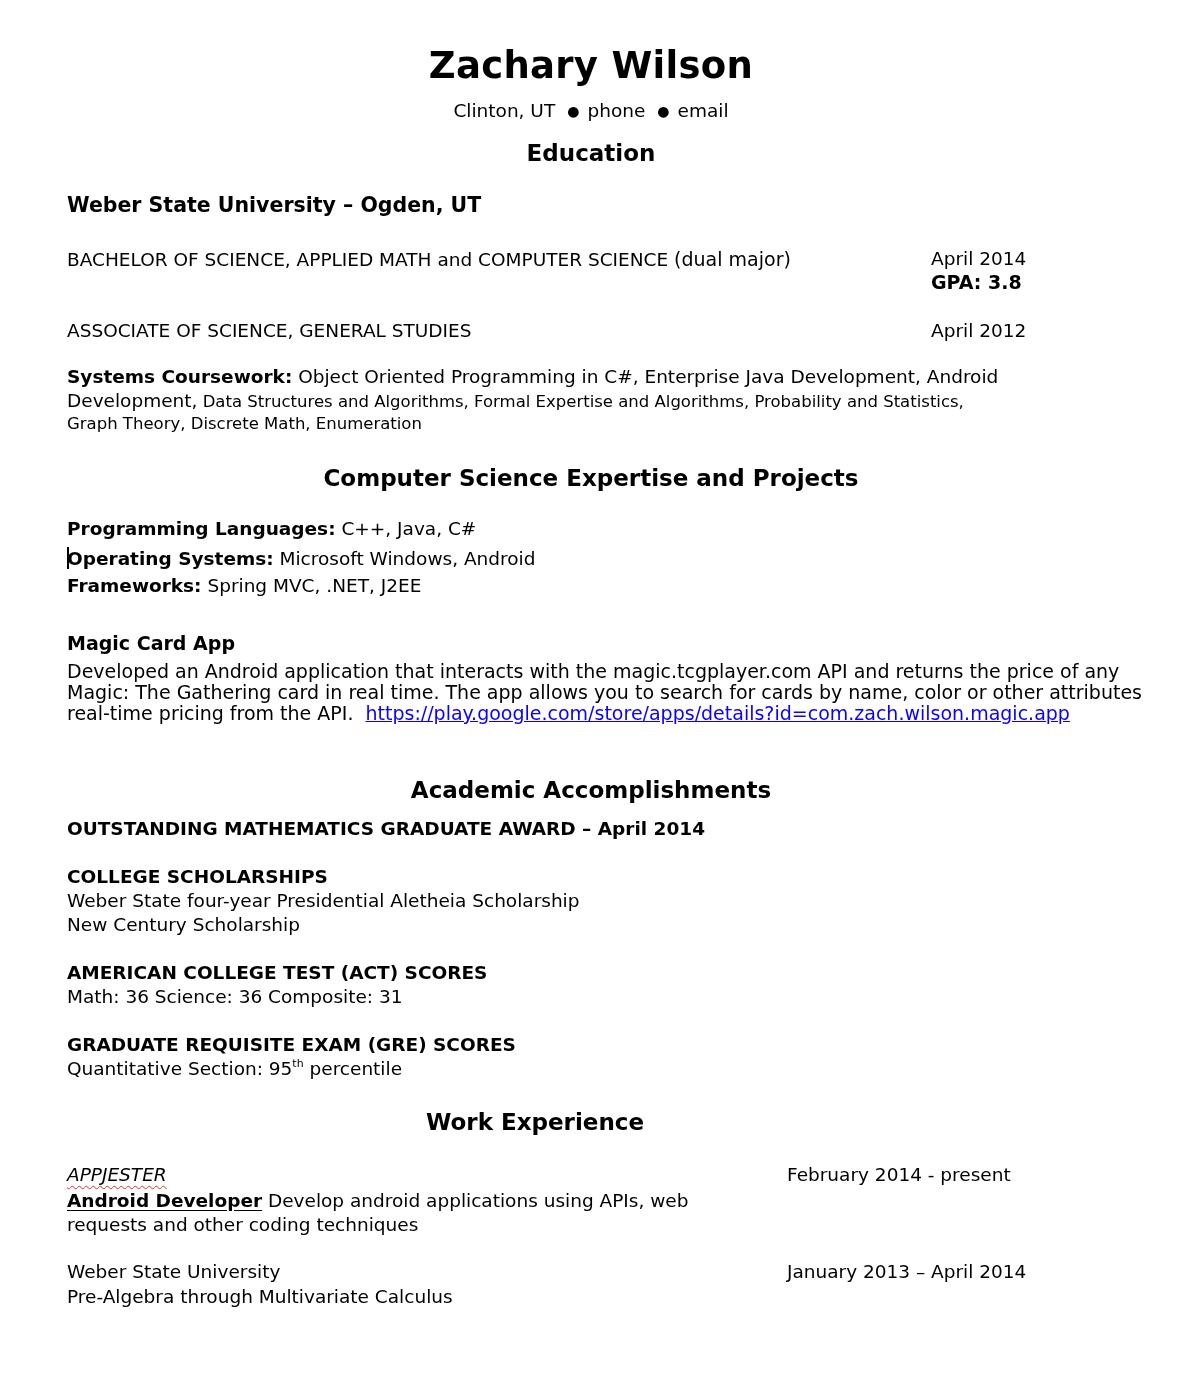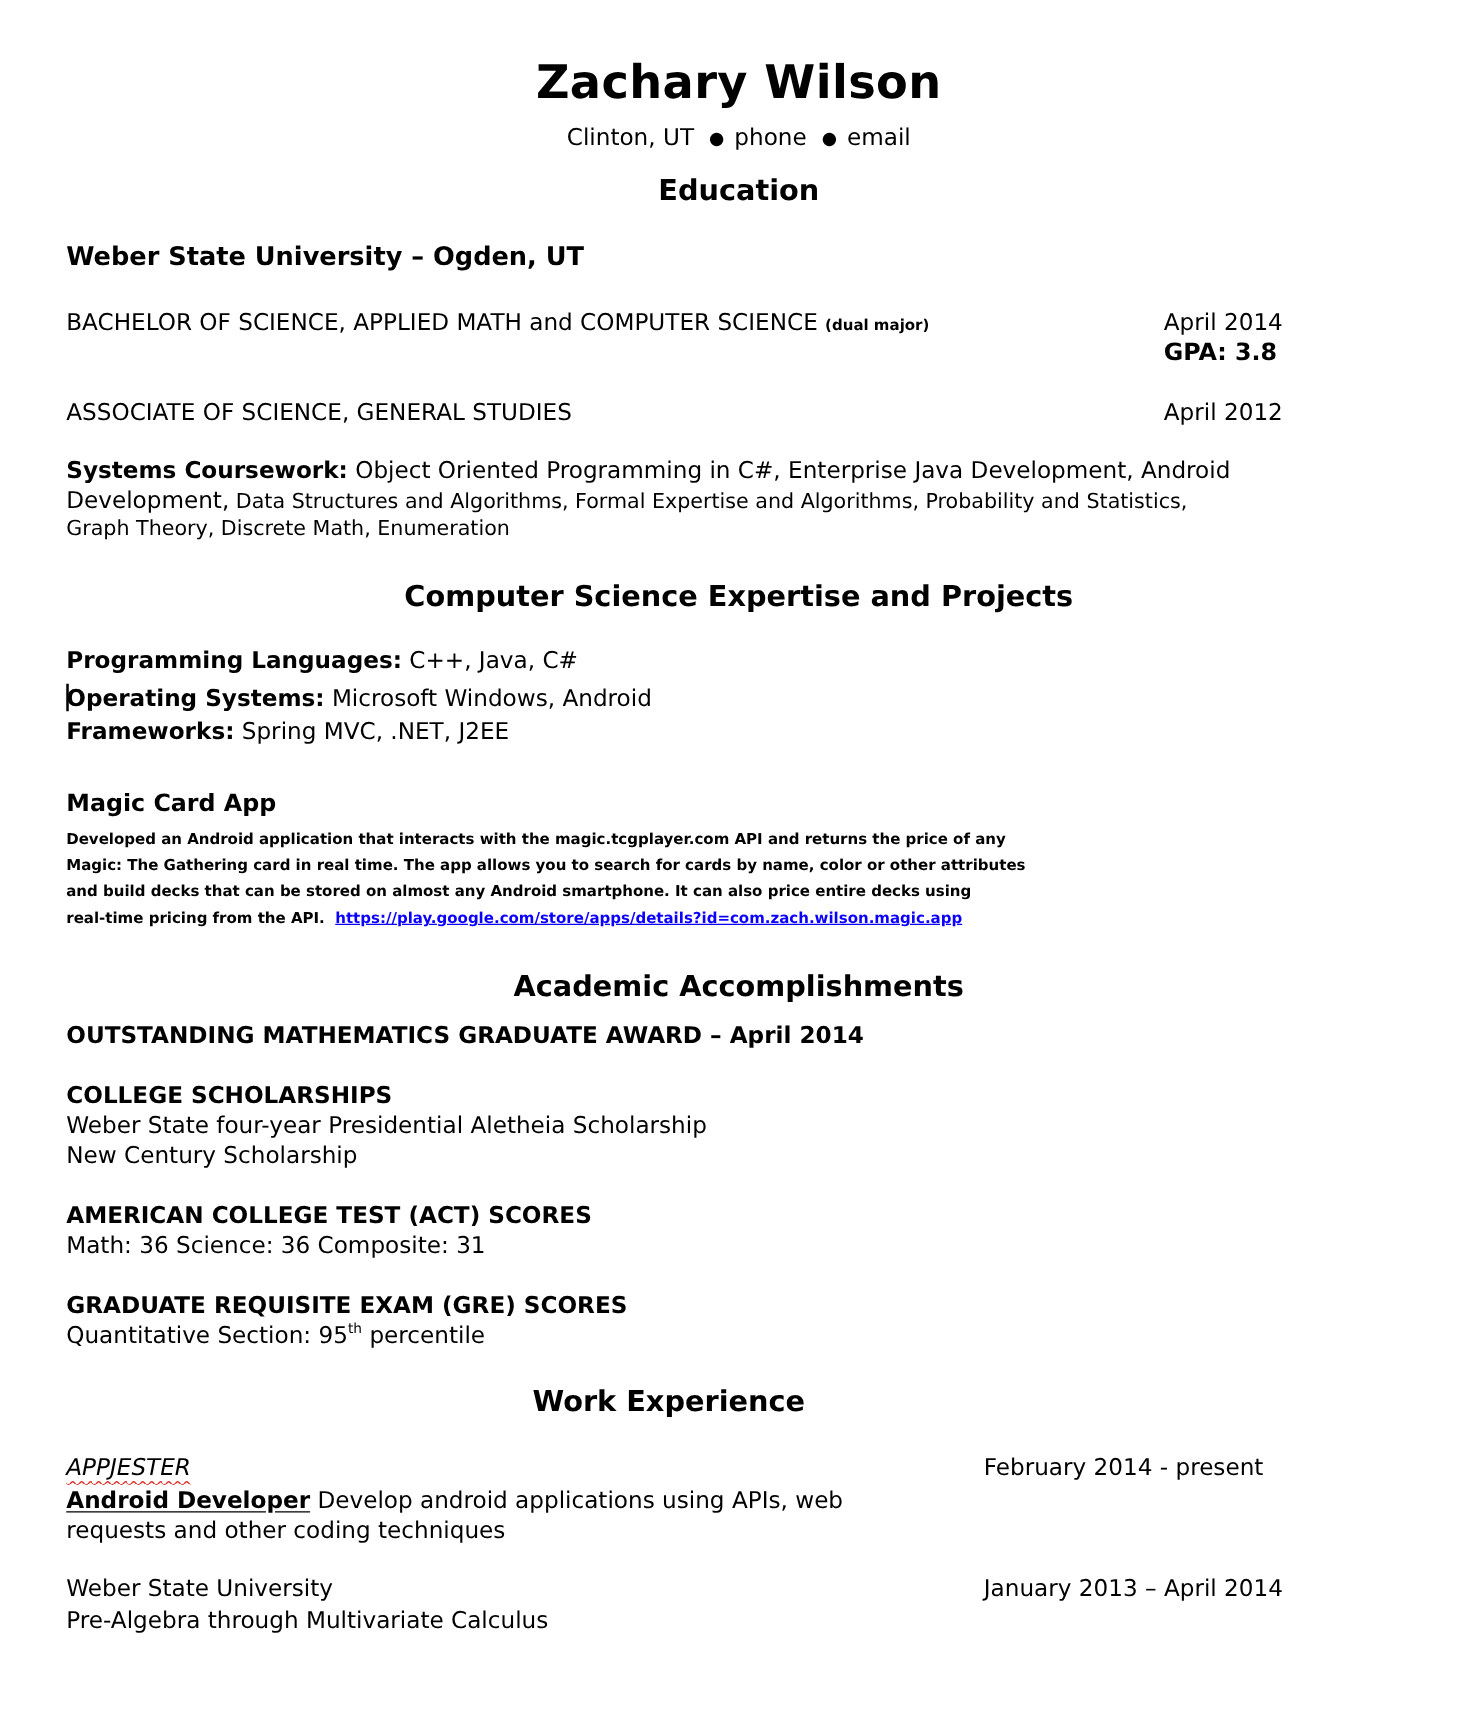--- a/index.html
+++ b/index.html
@@ -8,22 +8,22 @@
       font-family: "DejaVu Sans", sans-serif; color: #000;
     }
     .abs { position: absolute; white-space: nowrap; }
     .center { left: 0; width: 1182px; text-align: center; }
     .name { top: 44px; font-size: 37px; font-weight: bold; letter-spacing: 0.3px; }
     .contact { top: 100px; font-size: 18px; }
     .contact .dot { font-size: 14px; margin: 0 8px 0 12px; position: relative; top: -1px; }
     .h2 { font-size: 23px; font-weight: bold; }
     .b { font-weight: bold; }
     .t18 { font-size: 18.5px; }
-    .t16 { font-size: 12px; font-weight: bold; }
-    .left { left: 53px; }
+    .t16 { font-size: 19px; }
+    .left { left: 67px; }
     .small { font-size: 16.5px; }
     a.link { color: #1a0dab; color: #0b00ff; text-decoration: underline; }
     .cursor { display: inline-block; width: 2px; height: 22px; background: #000; vertical-align: -4px; margin-right: -2px; }
     .squiggle {
       text-decoration: underline wavy #e0342d;
       text-decoration-thickness: 1px;
       text-underline-offset: 4px;
     }
     u { text-underline-offset: 3px; }
     sup { font-size: 11px; vertical-align: 8px; line-height: 0; }
@@ -67,21 +67,20 @@
   <span class="cursor"></span><span class="b">Operating Systems:</span><span> Microsoft Windows, Android</span>
 </div>
 <div class="abs left t18" style="top:575px;">
   <span class="b">Frameworks:</span><span> Spring MVC, .NET, J2EE</span>
 </div>
 
 <div class="abs left b" style="top:632px; font-size:19px;">Magic Card App</div>
 <div class="abs left t16" style="top:661px; line-height:21px;">
   <div>Developed an Android application that interacts with the magic.tcgplayer.com API and returns the price of any</div>
   <div>Magic: The Gathering card in real time. The app allows you to search for cards by name, color or other attributes</div>
-  <div>and build decks that can be stored on almost any Android smartphone. It can also price entire decks using</div>
   <div><span style="white-space:pre;">real-time pricing from the API.  </span><a class="link" href="#">https://play.google.com/store/apps/details?id=com.zach.wilson.magic.app</a></div>
 </div>
 
 <div class="abs center h2" style="top:777px;">Academic Accomplishments</div>
 <div class="abs left b t18" style="top:818px;">OUTSTANDING MATHEMATICS GRADUATE AWARD – April 2014</div>
 
 <div class="abs left b t18" style="top:866px;">COLLEGE SCHOLARSHIPS</div>
 <div class="abs left t18" style="top:890px;">Weber State four-year Presidential Aletheia Scholarship</div>
 <div class="abs left t18" style="top:914px;">New Century Scholarship</div>
 

